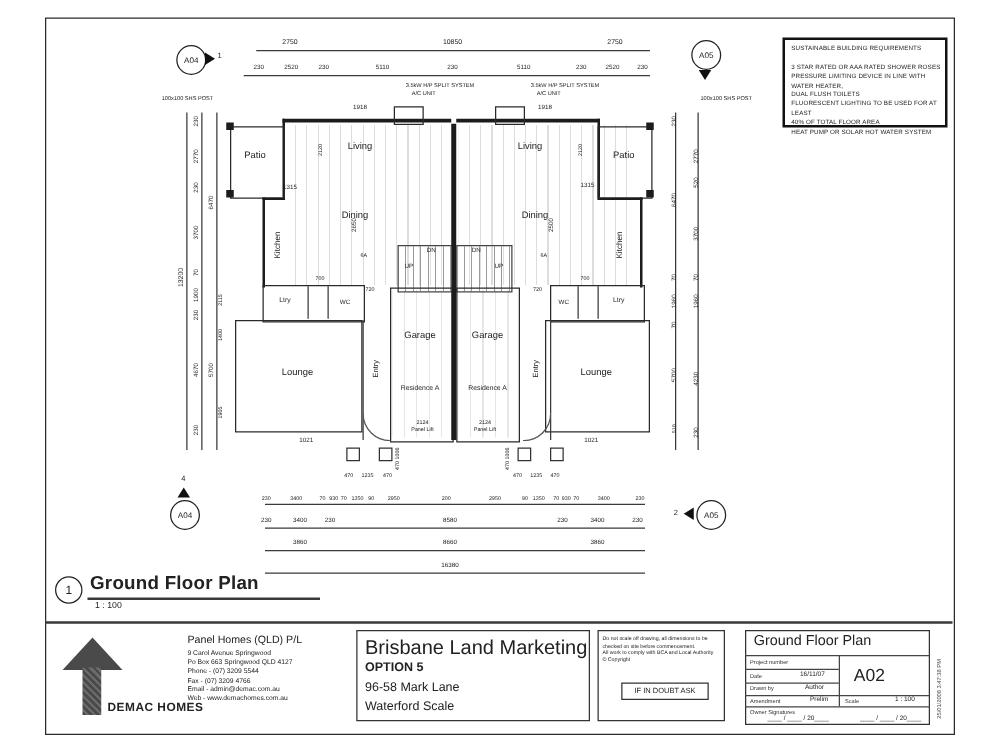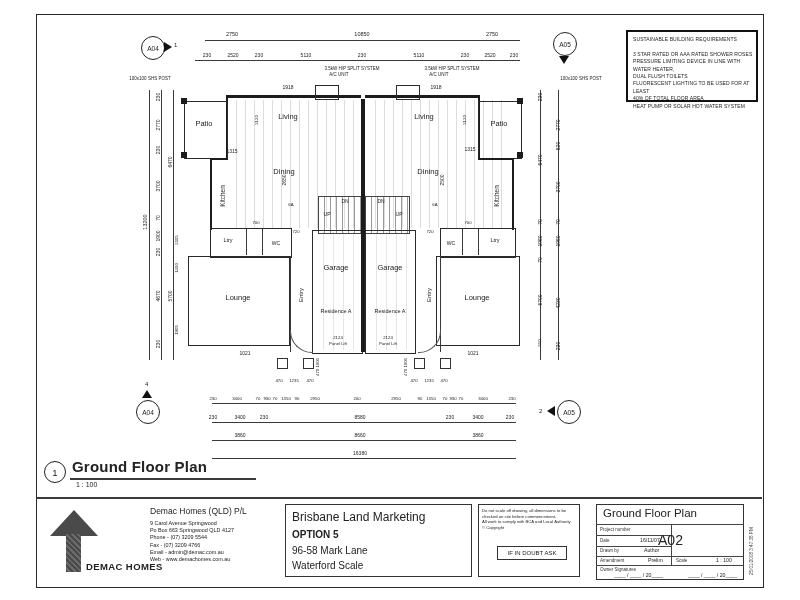--- a/index.html
+++ b/index.html
@@ -36,33 +36,33 @@
   .tb-line{position:absolute;background:#444;}
   .logo-roof{position:absolute;left:50px;top:510px;width:0;height:0;border-left:24px solid transparent;border-right:24px solid transparent;
              border-bottom:26px solid #4a4a4a;}
   .logo-bar{position:absolute;left:66px;top:534px;width:15px;height:38px;background:#4a4a4a;}
   .logo-tex{background:repeating-linear-gradient(45deg,#4a4a4a 0 2px,#6b6b6b 2px 4px);}
   .logo-name{position:absolute;left:86px;top:561px;font-size:9.5px;font-weight:bold;letter-spacing:.4px;}
   .co-name{position:absolute;left:150px;top:506px;font-size:8.5px;}
   .co-lines{position:absolute;left:150px;top:520px;}
   .co-line{font-size:5.4px;line-height:7.2px;}
   .mk-box{position:absolute;left:285px;top:504px;width:187px;height:73px;border:1.2px solid #333;box-sizing:border-box;}
-  .mk-client{position:absolute;left:292px;top:510px;font-size:12px;}
+  .mk-client{position:absolute;left:292px;top:510px;font-size:16px;}
   .mk-option{position:absolute;left:292px;top:529px;font-size:10px;font-weight:bold;}
   .mk-a1{position:absolute;left:292px;top:545px;font-size:10px;}
   .mk-a2{position:absolute;left:292px;top:560px;font-size:10px;}
   .disc-box{position:absolute;left:478px;top:504px;width:102px;height:73px;border:1.2px solid #333;box-sizing:border-box;padding:3px 3px;}
   .disc-line{font-size:4.2px;line-height:5.6px;}
   .warn-box{position:absolute;left:497px;top:546px;width:68px;height:12px;border:1px solid #333;
             display:flex;align-items:center;justify-content:center;font-size:6px;}
   .info-box{position:absolute;left:596px;top:504px;width:148px;height:76px;border:1.3px solid #333;box-sizing:border-box;}
   .info-title{position:absolute;left:603px;top:507px;font-size:11.5px;}
   .f-lbl{position:absolute;font-size:4.5px;color:#333;}
   .f-val{position:absolute;font-size:5.2px;}
-  .sheetno{position:absolute;left:634px;top:526px;width:73px;height:28px;display:flex;align-items:center;justify-content:center;font-size:14px;}
+  .sheetno{position:absolute;left:659px;top:526px;width:73px;height:28px;display:flex;align-items:center;justify-content:center;font-size:14px;}
   .stamp{position:absolute;left:749px;top:575px;font-size:4.6px;transform:rotate(-90deg);transform-origin:0 0;white-space:nowrap;color:#444;}
 </style>
 </head>
 <body>
 
 <div class="sheet"></div>
 
 <div class="notes-box" id="notes-box">
     <div class="note-line">SUSTAINABLE BUILDING REQUIREMENTS</div>
     <div class="note-line">&nbsp;</div>
@@ -279,21 +279,21 @@
 <div class="dtitle">Ground Floor Plan</div>
 <div class="hl" style="left:70px;top:478px;width:186px;height:2px;"></div>
 <div class="dtitle-scale">1 : 100</div>
 
 <div class="hl" style="left:36px;top:497px;width:726px;height:1.5px;"></div>
 
 <div class="logo-roof logo"></div>
 <div class="logo-bar logo-tex"></div>
 <div class="logo-name">DEMAC HOMES</div>
 
-<div class="co-name">Demac Homes (QLD) P/L</div>
+<div class="co-name">Panel Homes (QLD) P/L</div>
 <div class="co-lines">
     <div class="co-line">9 Carol Avenue Springwood</div>
     <div class="co-line">Po Box 663 Springwood QLD 4127</div>
     <div class="co-line">Phone - (07) 3209 5544</div>
     <div class="co-line">Fax - (07) 3209 4766</div>
     <div class="co-line">Email - admin@demac.com.au</div>
     <div class="co-line">Web - www.demachomes.com.au</div>
   </div>
 
 <div class="mk-box"></div>

